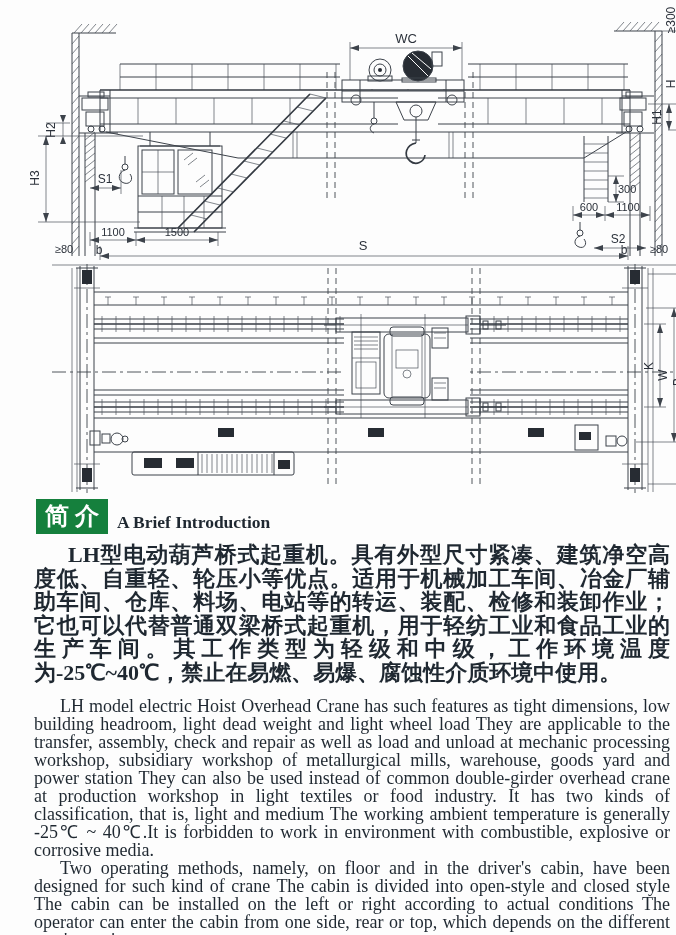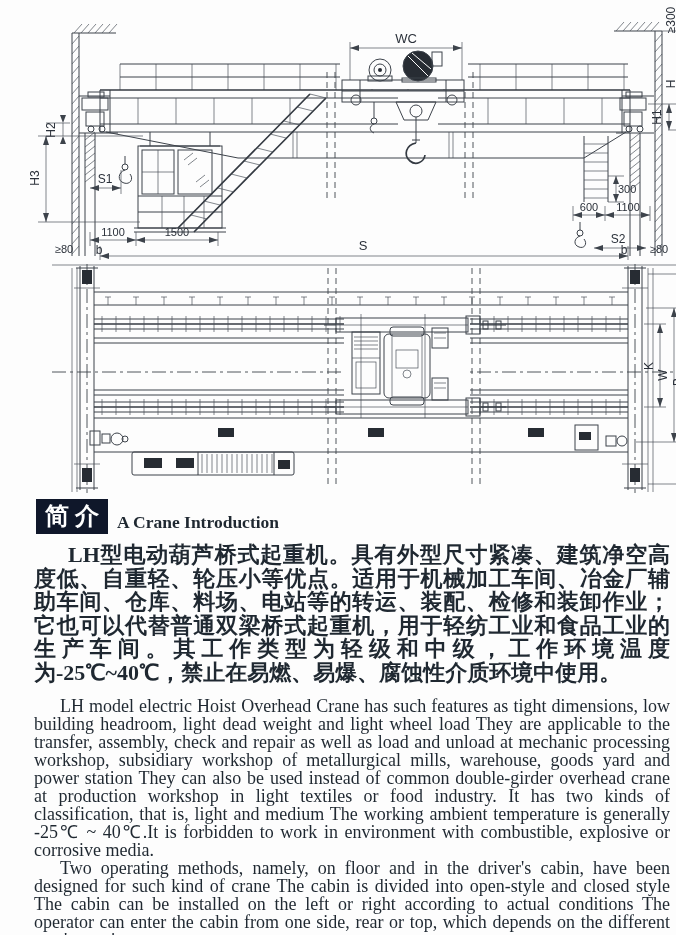--- a/index.html
+++ b/index.html
@@ -12,21 +12,21 @@
   .fine { stroke:#4a515a; stroke-width:.7; fill:none; }
   .dash { stroke:#3d434b; stroke-width:.9; fill:none; stroke-dasharray:6 4; }
   .cdash { stroke:#3d434b; stroke-width:.9; fill:none; stroke-dasharray:14 4 3 4; }
   .dk { fill:#272c33; stroke:none; }
   .wh { fill:#fdfdfd; stroke:none; }
   .ar { fill:#3d434b; stroke:none; }
   text.dim { font-family:"Liberation Sans", sans-serif; font-size:12px; fill:#2b313a; }
   text.num { font-family:"Liberation Sans", sans-serif; font-size:11px; fill:#2b313a; }
   text.big { font-family:"Liberation Sans", sans-serif; font-size:13px; fill:#2b313a; }
   .intro-head { display:flex; align-items:flex-end; gap:9px; padding:3px 8px 0; height:40px; }
-  .badge { background:#0f172a; color:#ffffff; font-family:"Liberation Sans", sans-serif;
+  .badge { background:#15803d; color:#ffffff; font-family:"Liberation Sans", sans-serif;
            font-weight:bold; font-size:24px; line-height:1; padding:5px 3px 6px 9px; letter-spacing:6px; }
   .intro-title { font-weight:bold; font-size:17.5px; padding-bottom:1px; }
   .textblock { padding:0 6px; }
   p.cn { font-size:22px; font-weight:bold; line-height:23.5px; text-align:justify; text-indent:34px; }
   p.cn1 { margin-top:9px; }
   p.en { font-size:18px; line-height:18px; text-align:justify; text-indent:26px; }
   p.en1 { margin-top:13px; }
 </style>
 </head>
 <body>
@@ -294,21 +294,21 @@
       <text class="dim" text-anchor="middle" transform="rotate(-90 639 113)" x="639" y="113">W</text>
 
       <path class="fine" d="M661,12V222M620,12H667M620,222H667"></path>
       <path class="ar" d="M661,12l-3,9h6zM661,222l-3,-9h6z"></path>
       <text class="dim" text-anchor="middle" transform="rotate(-90 654 120)" x="654" y="120">B</text>
     </g>
   </svg>
 
   <div class="intro-head">
     <span class="badge">简介</span>
-    <span class="intro-title">A Crane Introduction</span>
+    <span class="intro-title">A Brief Introduction</span>
   </div>
 
   <div class="textblock">
     <p class="cn cn1">LH型电动葫芦桥式起重机。具有外型尺寸紧凑、建筑净空高度低、自重轻、轮压小等优点。适用于机械加工车间、冶金厂辅助车间、仓库、料场、电站等的转运、装配、检修和装卸作业；它也可以代替普通双梁桥式起重机，用于轻纺工业和食品工业的生产车间。其工作类型为轻级和中级，工作环境温度为-25℃~40℃，禁止在易燃、易爆、腐蚀性介质环境中使用。</p>
     <p class="en en1">LH model electric Hoist Overhead Crane has such features as tight dimensions, low building headroom, light dead weight and light wheel load They are applicable to the transfer, assembly, check and repair as well as load and unload at mechanic processing workshop, subsidiary workshop of metallurgical mills, warehouse, goods yard and power station They can also be used instead of common double-girder overhead crane at production workshop in light textiles or food industry. It has two kinds of classification, that is, light and medium The working ambient temperature is generally -25℃ ~ 40℃.It is forbidden to work in environment with combustible, explosive or corrosive media.</p>
     <p class="en">Two operating methods, namely, on floor and in the driver's cabin, have been designed for such kind of crane The cabin is divided into open-style and closed style The cabin can be installed on the left or right according to actual conditions The operator can enter the cabin from one side, rear or top, which depends on the different user's requirements.</p>
   </div>
 
 </div>
 

